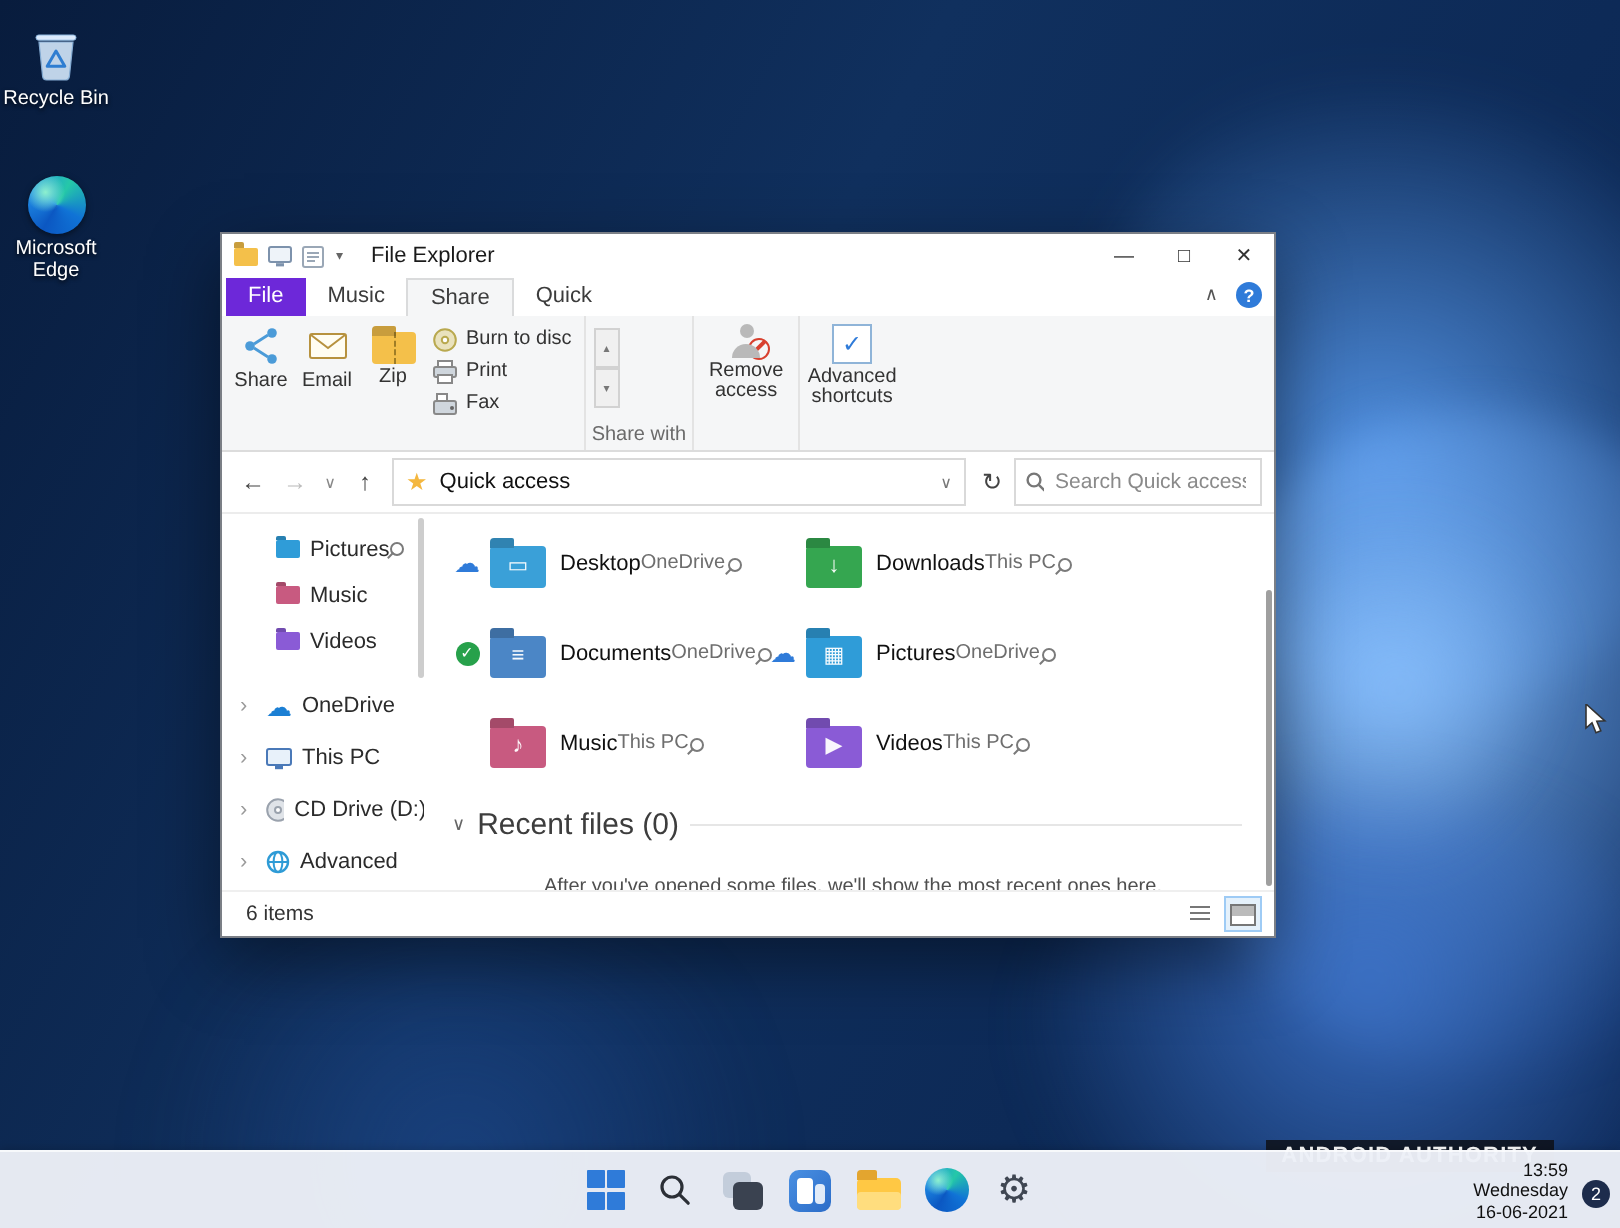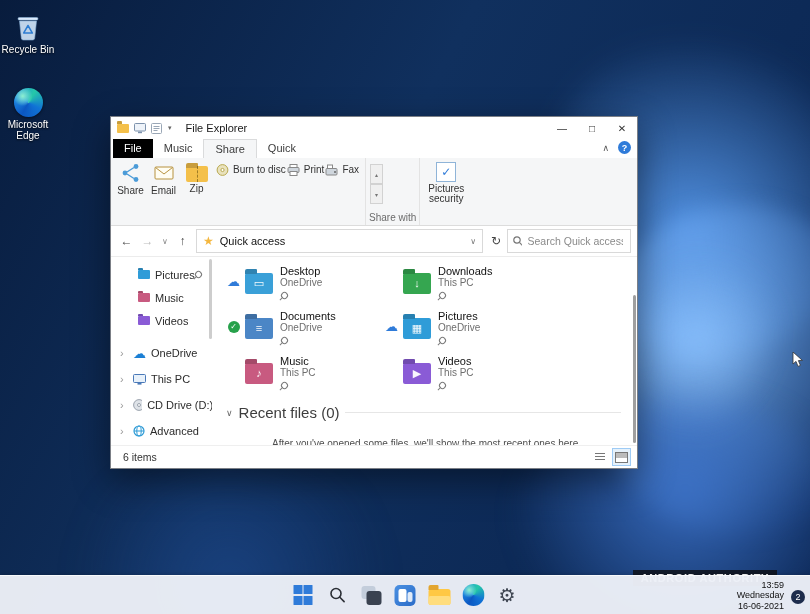--- a/index.html
+++ b/index.html
@@ -45,36 +45,36 @@
        border:1px solid #7b7f86;box-shadow:0 12px 34px rgba(0,0,0,.45);
        display:flex;flex-direction:column;font-size:11px;color:#222}
   .titlebar{height:22px;flex:0 0 auto;display:flex;align-items:center;padding-left:6px;gap:5px}
   .qat-chevron{font-size:7px;color:#666;margin-left:1px}
   .title-text{margin-left:9px;font-size:11px;color:#1a1a1a}
   .controls{margin-left:auto;display:flex;height:100%}
   .ctrl{width:30px;display:flex;align-items:center;justify-content:center;font-size:10px;color:#333}
 
   .tabs{height:19px;flex:0 0 auto;display:flex;align-items:stretch;background:#fff;position:relative;padding-left:2px}
   .tab{padding:3px 11px 2px;font-size:11px;color:#3c3c3c}
-  .tab.file{background:#000000;color:#fff}
+  .tab.file{background:#6d28d9;color:#fff}
   .tab.active{background:#f5f6f7;border:1px solid #dadbdc;border-bottom:none}
   .tabs-right{position:absolute;right:6px;top:2px;display:flex;gap:9px;align-items:center}
   .rib-collapse{color:#555;font-size:9px}
   .help-btn{width:13px;height:13px;border-radius:50%;background:#2f7bd9;color:#fff;font-size:9px;
             display:flex;align-items:center;justify-content:center;font-weight:bold}
 
   
   .ribbon{height:67px;flex:0 0 auto;background:#f5f6f7;border-bottom:1px solid #dcdcdc;display:flex}
   .rgroup{display:flex;flex-direction:column;border-right:1px solid #e3e3e3;padding:2px 3px 0}
   .glabel{margin-top:auto;text-align:center;font-size:10px;color:#6b6b6b;padding-bottom:2px}
   .gtop{display:flex;align-items:flex-start}
   .bigbtn{width:33px;padding:2px 0;display:flex;flex-direction:column;align-items:center;gap:2px;
           font-size:10px;color:#333;text-align:center;line-height:10px}
   .bigbtn.wide{width:46px}
-  .stackcol{display:flex;gap:1px;padding:2px 3px 0}
+  .stackcol{display:flex;flex-direction:column;gap:1px;padding:2px 3px 0}
   .srow{display:flex;align-items:center;gap:4px;height:15px;font-size:10px;color:#333;white-space:nowrap}
   .nsbox{width:88px;height:36px;margin-top:4px;border:1px solid #c9c9c9;background:#fff;
          display:flex;align-items:center;gap:4px;padding:0 4px;color:#9a9a9a;font-size:9.5px;line-height:10px}
   .spincol{display:flex;flex-direction:column;margin-top:4px;margin-left:1px}
   .spin{width:11px;height:18px;border:1px solid #d2d2d2;background:#f0f0f0;color:#777;font-size:6px;
         display:flex;align-items:center;justify-content:center}
 
   
   .folder{position:relative;border-radius:2px;width:28px;height:21px;margin-top:3px;flex:0 0 auto}
   .folder::before{content:"";position:absolute;top:-3.5px;left:0;width:12px;height:5px;
@@ -133,21 +133,21 @@
   .gap-top{margin-top:8px}
   .sbar{position:absolute;right:0;top:2px;width:3px;height:80px;background:#cdcdcd;border-radius:2px}
 
   .content{flex:1;position:relative;padding:2px 10px 0 14px}
   .tilegrid{display:grid;grid-template-columns:158px 158px;grid-auto-rows:45px}
   .tile{display:flex;align-items:center;gap:4px}
   .tstatus{width:15px;display:flex;justify-content:center;flex:0 0 auto}
   .cloudstat{color:#2f7bd9;font-size:13px;line-height:1}
   .syncstat{width:12px;height:12px;border-radius:50%;background:#27a14b;color:#fff;font-size:8px;
             display:flex;align-items:center;justify-content:center}
-  .tinfo{display:flex;flex-direction:column;line-height:12px;margin-left:3px}
+  .tinfo{display:flex;flex-direction:row;line-height:12px;margin-left:3px}
   .tname{font-size:11px;color:#111}
   .tsub{font-size:10px;color:#6e6e6e}
   .tinfo .pin{margin-top:3px;margin-left:1px}
   .recent-row{display:flex;align-items:center;gap:6px;margin-top:10px;padding-right:6px}
   .recent-chev{font-size:9px;color:#666}
   .recent-label{font-size:15px;color:#3d3d3d}
   .recent-line{flex:1;height:1px;background:#e6e6e6}
   .empty-msg{margin-top:17px;text-align:center;font-size:10px;color:#4f4f4f}
   .vscroll{position:absolute;right:1px;top:38px;width:3px;height:148px;background:#9f9f9f;border-radius:2px}
 
@@ -305,26 +305,37 @@
     <div class="rgroup">
       <div class="gtop">
         <div class="spincol">
           <div class="spin">▴</div>
           <div class="spin">▾</div>
         </div>
       </div>
       <div class="glabel">Share with</div>
     </div>
 
+    <div class="rgroup">
+      <div class="gtop">
+        <div class="bigbtn wide">
+          <span class="person big" style="position:relative">
+            <span class="noslash"></span>
+          </span>
+          <span>Remove access</span>
+        </div>
+      </div>
+      <div class="glabel">&nbsp;</div>
+    </div>
 
     <div class="rgroup" style="border-right:none">
       <div class="gtop">
         <div class="bigbtn wide">
           <span class="asec">✓</span>
-          <span>Pictures security</span>
+          <span>Advanced shortcuts</span>
         </div>
       </div>
       <div class="glabel">&nbsp;</div>
     </div>
   </div>
 
   <div class="addrbar">
     <div class="navbtn">←</div>
     <div class="navbtn disabled">→</div>
     <div class="navbtn small">∨</div>

